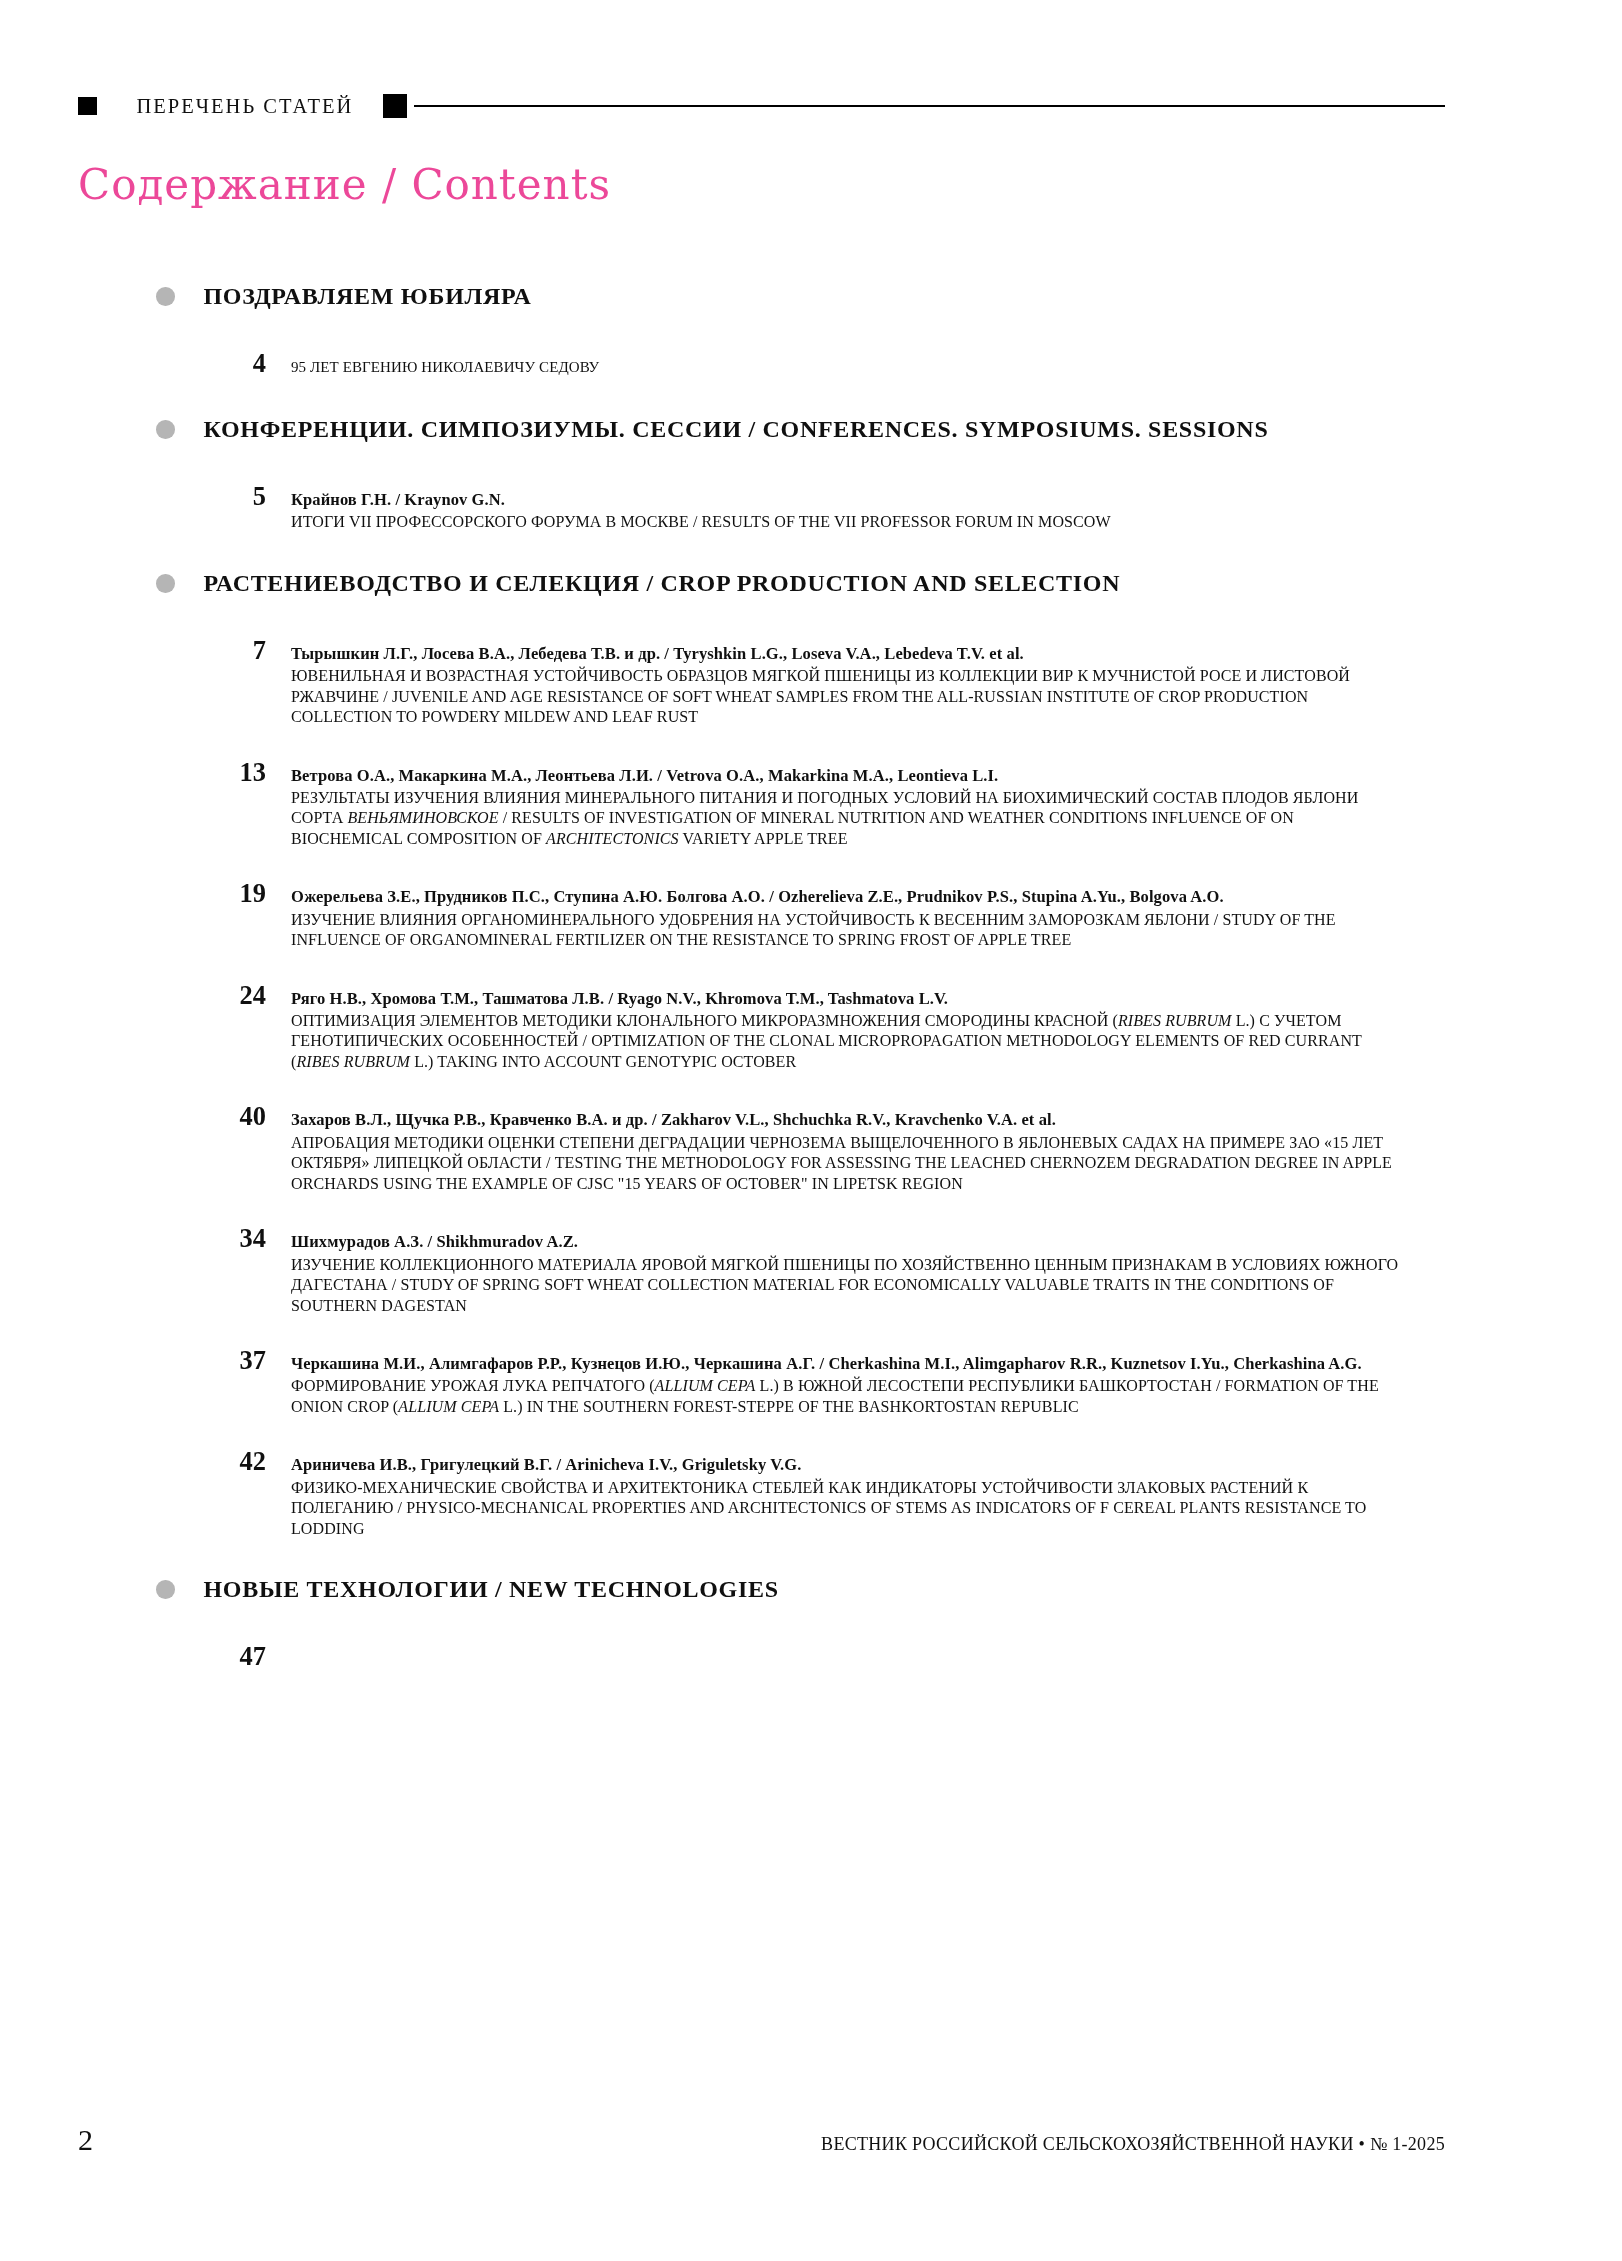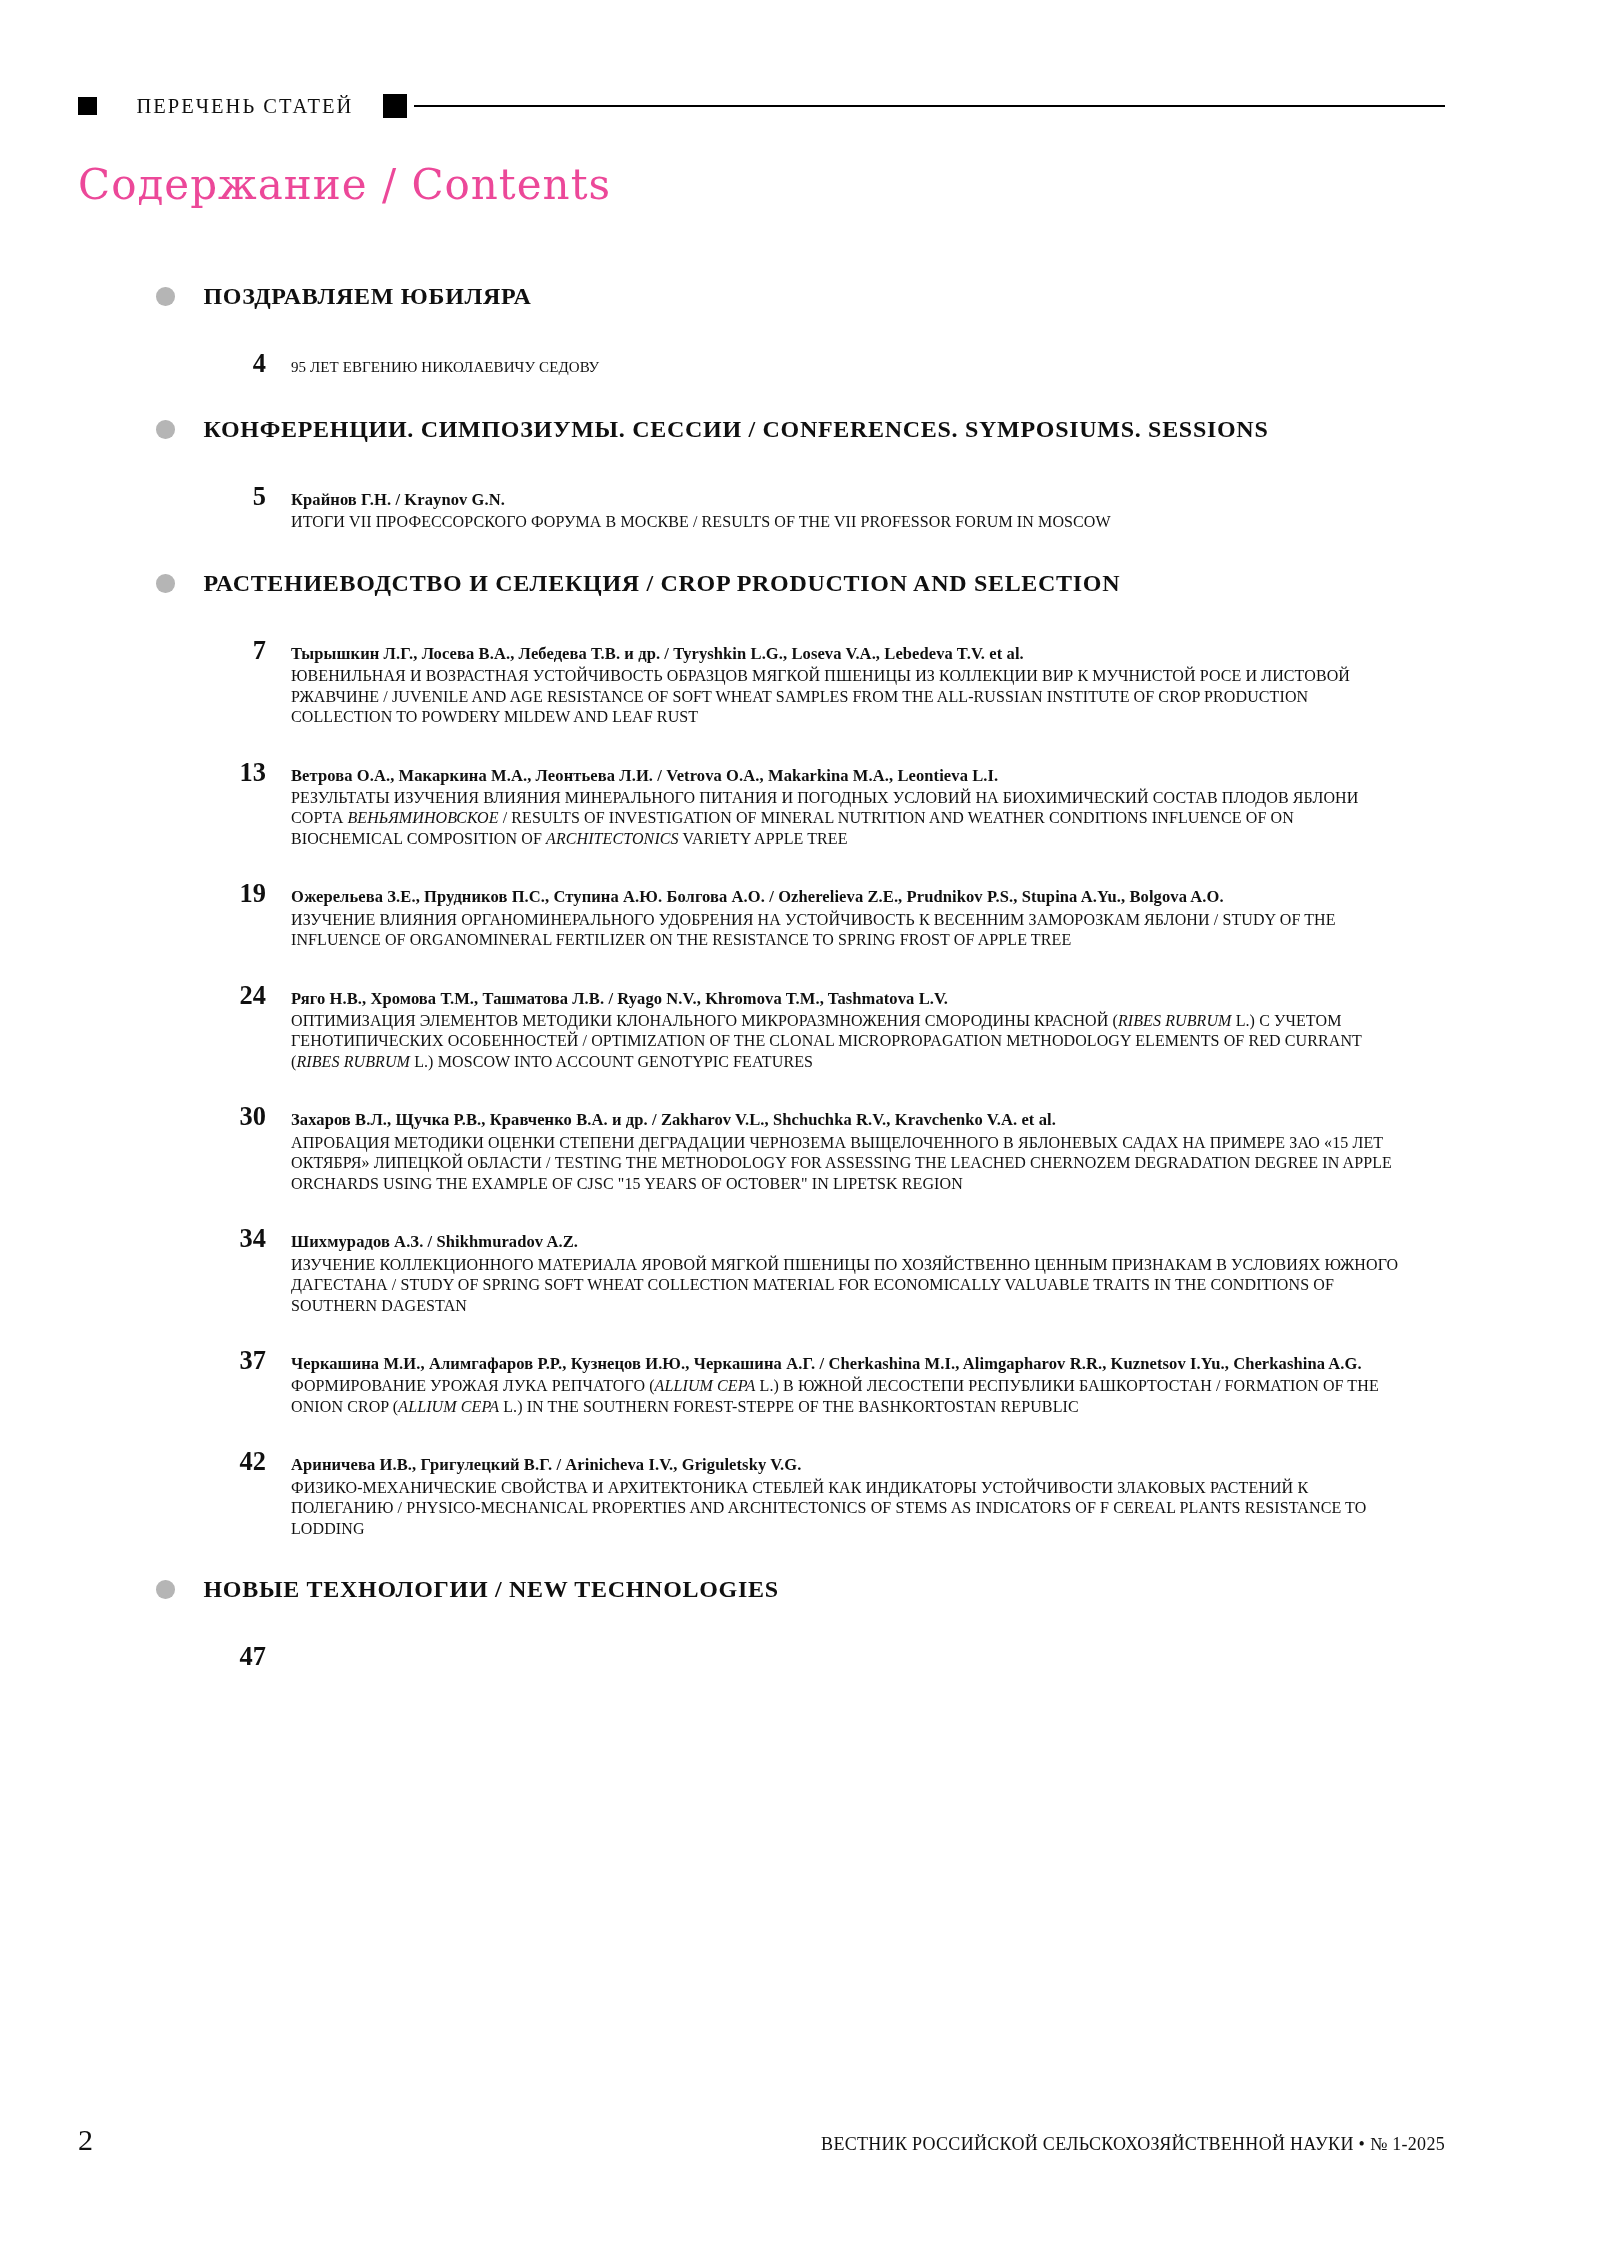--- a/index.html
+++ b/index.html
@@ -128,26 +128,26 @@
     <div class="entry-body">
       <div class="authors">Ожерельева З.Е., Прудников П.С., Ступина А.Ю. Болгова А.О. / Ozherelieva Z.E., Prudnikov P.S., Stupina A.Yu., Bolgova A.O.</div>
       <div class="entry-title"><span>ИЗУЧЕНИЕ ВЛИЯНИЯ ОРГАНОМИНЕРАЛЬНОГО УДОБРЕНИЯ НА УСТОЙЧИВОСТЬ К ВЕСЕННИМ ЗАМОРОЗКАМ ЯБЛОНИ / STUDY OF THE INFLUENCE OF ORGANOMINERAL FERTILIZER ON THE RESISTANCE TO SPRING FROST OF APPLE TREE</span></div>
     </div>
   </div>
 
   <div class="entry">
     <div class="pg">24</div>
     <div class="entry-body">
       <div class="authors">Ряго Н.В., Хромова Т.М., Ташматова Л.В. / Ryago N.V., Khromova T.M., Tashmatova L.V.</div>
-      <div class="entry-title"><span>ОПТИМИЗАЦИЯ ЭЛЕМЕНТОВ МЕТОДИКИ КЛОНАЛЬНОГО МИКРОРАЗМНОЖЕНИЯ СМОРОДИНЫ КРАСНОЙ (</span><span class="it">RIBES RUBRUM</span><span> L.) С УЧЕТОМ ГЕНОТИПИЧЕСКИХ ОСОБЕННОСТЕЙ / OPTIMIZATION OF THE CLONAL MICROPROPAGATION METHODOLOGY ELEMENTS OF RED CURRANT (</span><span class="it">RIBES RUBRUM</span><span> L.) MOSCOW INTO ACCOUNT GENOTYPIC FEATURES</span></div>
+      <div class="entry-title"><span>ОПТИМИЗАЦИЯ ЭЛЕМЕНТОВ МЕТОДИКИ КЛОНАЛЬНОГО МИКРОРАЗМНОЖЕНИЯ СМОРОДИНЫ КРАСНОЙ (</span><span class="it">RIBES RUBRUM</span><span> L.) С УЧЕТОМ ГЕНОТИПИЧЕСКИХ ОСОБЕННОСТЕЙ / OPTIMIZATION OF THE CLONAL MICROPROPAGATION METHODOLOGY ELEMENTS OF RED CURRANT (</span><span class="it">RIBES RUBRUM</span><span> L.) TAKING INTO ACCOUNT GENOTYPIC OCTOBER</span></div>
     </div>
   </div>
 
   <div class="entry">
-    <div class="pg">30</div>
+    <div class="pg">40</div>
     <div class="entry-body">
       <div class="authors">Захаров В.Л., Щучка Р.В., Кравченко В.А. и др. / Zakharov V.L., Shchuchka R.V., Kravchenko V.A. et al.</div>
       <div class="entry-title"><span>АПРОБАЦИЯ МЕТОДИКИ ОЦЕНКИ СТЕПЕНИ ДЕГРАДАЦИИ ЧЕРНОЗЕМА ВЫЩЕЛОЧЕННОГО В ЯБЛОНЕВЫХ САДАХ НА ПРИМЕРЕ ЗАО «15 ЛЕТ ОКТЯБРЯ» ЛИПЕЦКОЙ ОБЛАСТИ / TESTING THE METHODOLOGY FOR ASSESSING THE LEACHED CHERNOZEM DEGRADATION DEGREE IN APPLE ORCHARDS USING THE EXAMPLE OF CJSC "15 YEARS OF OCTOBER" IN LIPETSK REGION</span></div>
     </div>
   </div>
 
   <div class="entry">
     <div class="pg">34</div>
     <div class="entry-body">
       <div class="authors">Шихмурадов А.З. / Shikhmuradov A.Z.</div>

